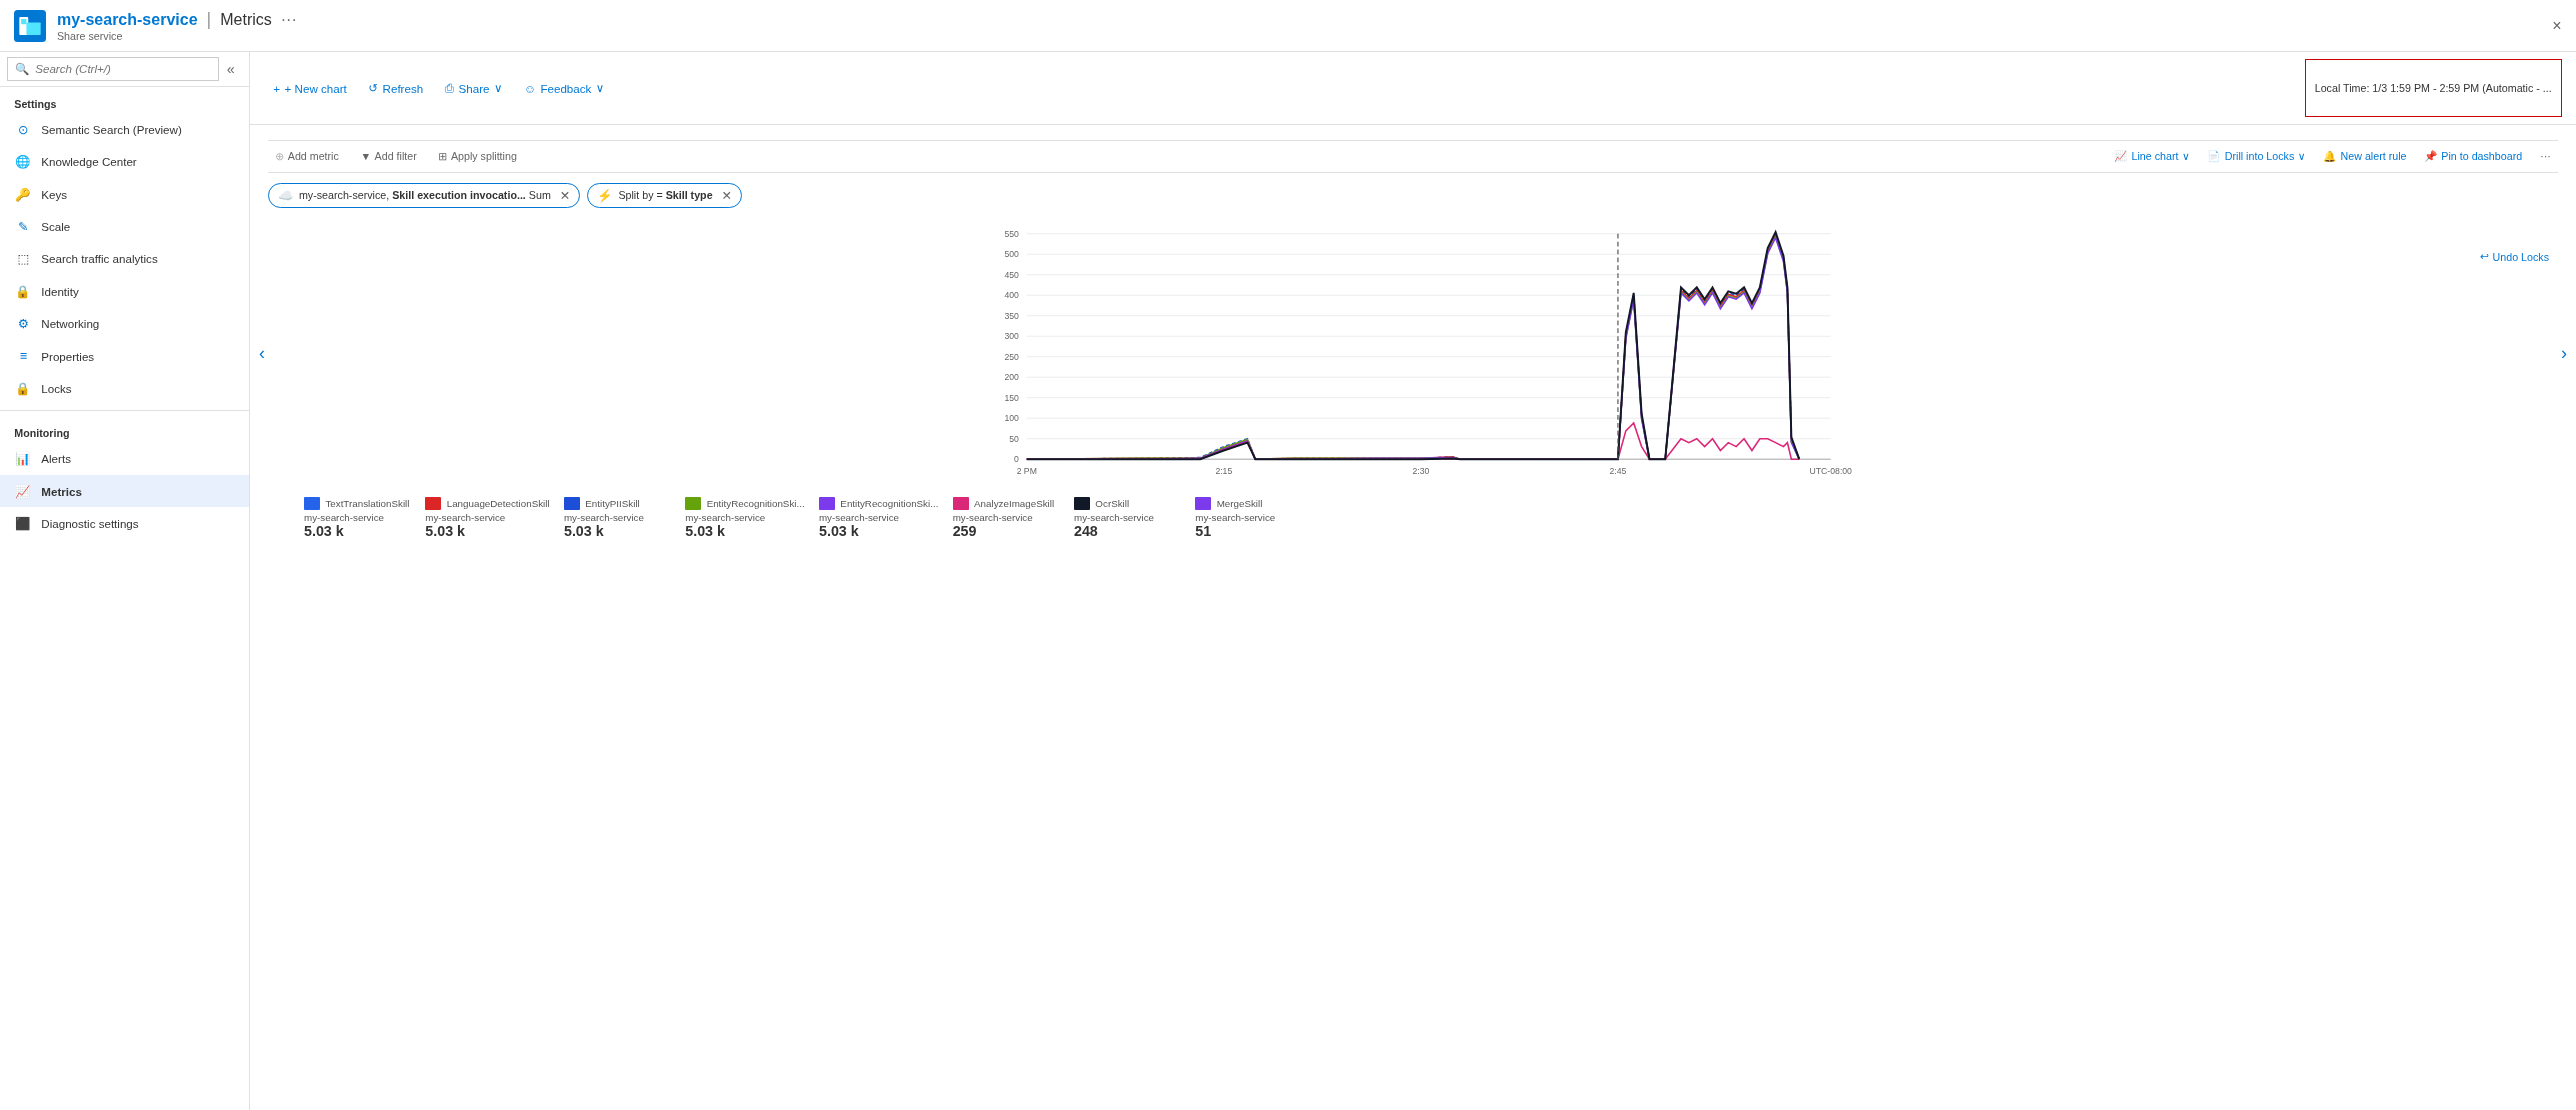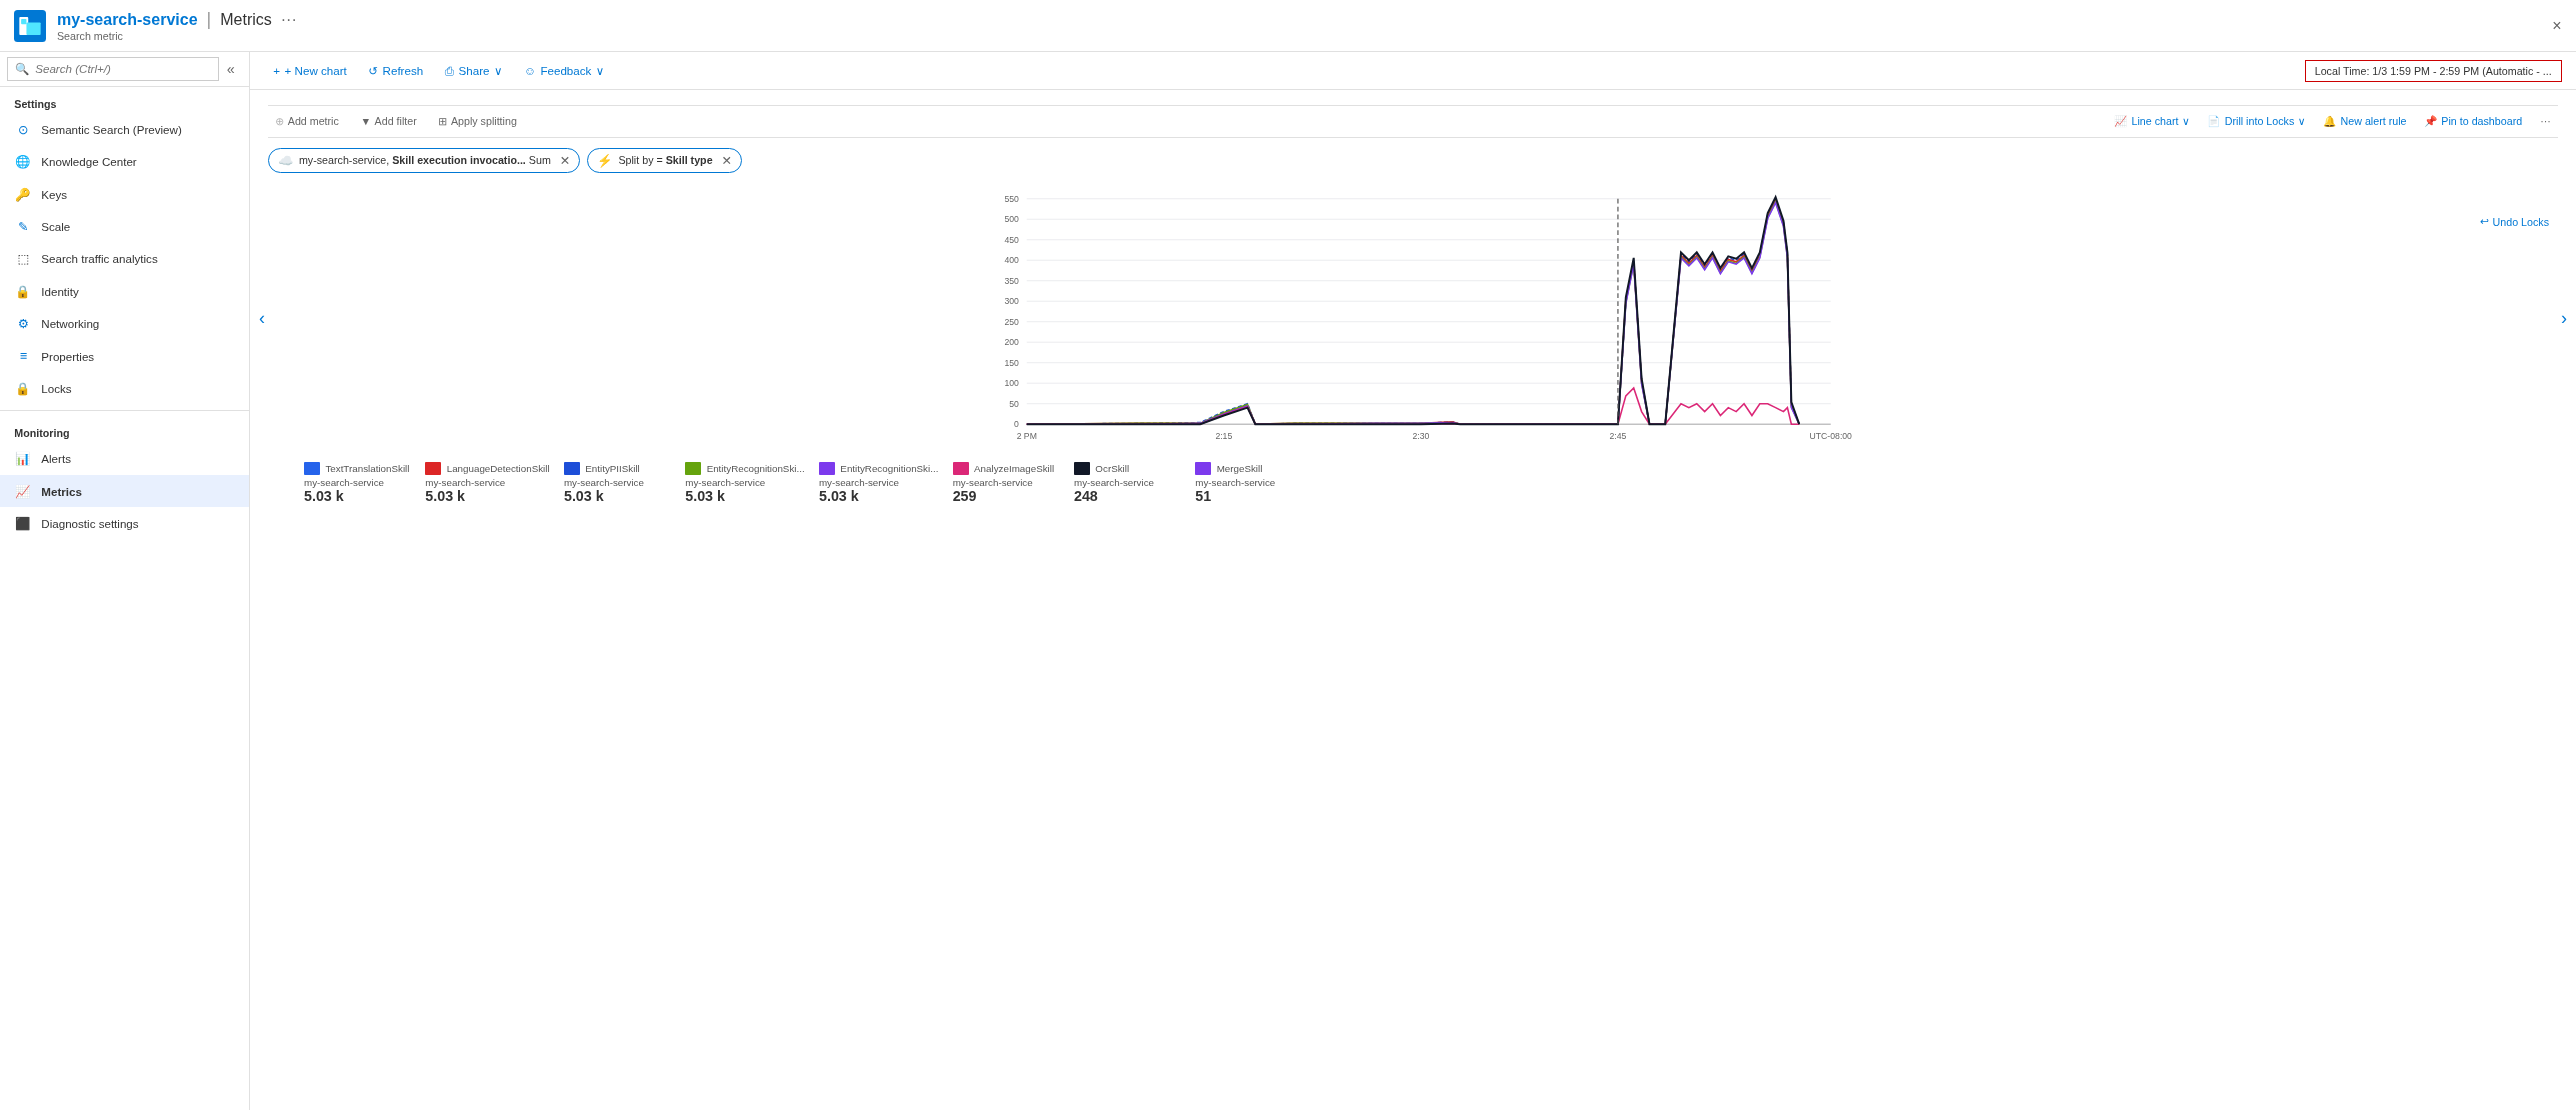--- a/index.html
+++ b/index.html
@@ -28,21 +28,21 @@
     .sidebar-item.active { background: #e8f0fe; font-weight: 600; }
     .sidebar-item-icon { width: 18px; height: 18px; margin-right: 9px; display: flex; align-items: center; justify-content: center; font-size: 12.5px; }
     .divider { border: none; border-top: 0.9px solid #e0e0e0; margin: 5.4px 0; }
 
     
     .content-area { flex: 1; display: flex; flex-direction: column; overflow: hidden; }
 
     
     .toolbar { display: flex; align-items: center; padding: 7.2px 14.3px; border-bottom: 0.9px solid #e0e0e0; gap: 3.6px; }
     .toolbar-btn { display: flex; align-items: center; gap: 4.5px; padding: 4.5px 9px; background: none; border: none; cursor: pointer; color: #0078d4; font-size: 11.6px; }
-    .time-range-btn { margin-left: auto; padding: 4px 9px; border: 1.8px solid #c00; color: #333; background: #fff; cursor: pointer; font-size: 10.7px; }
+    .time-range-btn { margin-left: auto; padding: 22px 9px; border: 1.8px solid #c00; color: #333; background: #fff; cursor: pointer; font-size: 10.7px; }
 
     
     .chart-area { flex: 1; padding: 14.3px 18px; overflow: auto; position: relative; }
     .chart-title { font-size: 12.5px; font-weight: 500; margin-bottom: 10.7px; display: flex; align-items: center; gap: 7.2px; }
     .chart-title-edit { color: #0078d4; cursor: pointer; }
 
     
     .chart-toolbar { display: flex; align-items: center; gap: 7.2px; padding: 5.4px 0; border-top: 0.9px solid #e0e0e0; border-bottom: 0.9px solid #e0e0e0; margin-bottom: 10.7px; }
     .chart-toolbar-btn { display: flex; align-items: center; gap: 3.6px; padding: 3.6px 7.2px; background: none; border: none; cursor: pointer; color: #666; font-size: 10.7px; }
     .chart-toolbar-right { margin-left: auto; display: flex; align-items: center; gap: 3.6px; }
@@ -87,21 +87,21 @@
         <rect x="8" y="10" width="6" height="6" fill="#50e6ff" rx="1"></rect>
       </svg>
     </div>
     <div class="header-title-group">
       <div style="display:flex; align-items:center;">
         <span class="header-service-name">my-search-service</span>
         <span class="header-separator">|</span>
         <span class="header-page-title">Metrics</span>
         <span class="header-more">···</span>
       </div>
-      <span style="font-size:10.7px; color:#666;">Search metric</span>
+      <span style="font-size:10.7px; color:#666;">Share service</span>
     </div>
     <button class="header-close">×</button>
   </div>
 
   <div class="main-layout">
 
     <div class="sidebar">
       <div style="display:flex; align-items:center; padding: 5.4px 7.2px; border-bottom:0.9px solid #e0e0e0;">
         <div style="display:flex; align-items:center; border:0.9px solid #ccc; flex:1; padding:3.6px 7.2px; gap:5.4px;">
           <span style="color:#666;">🔍</span>

